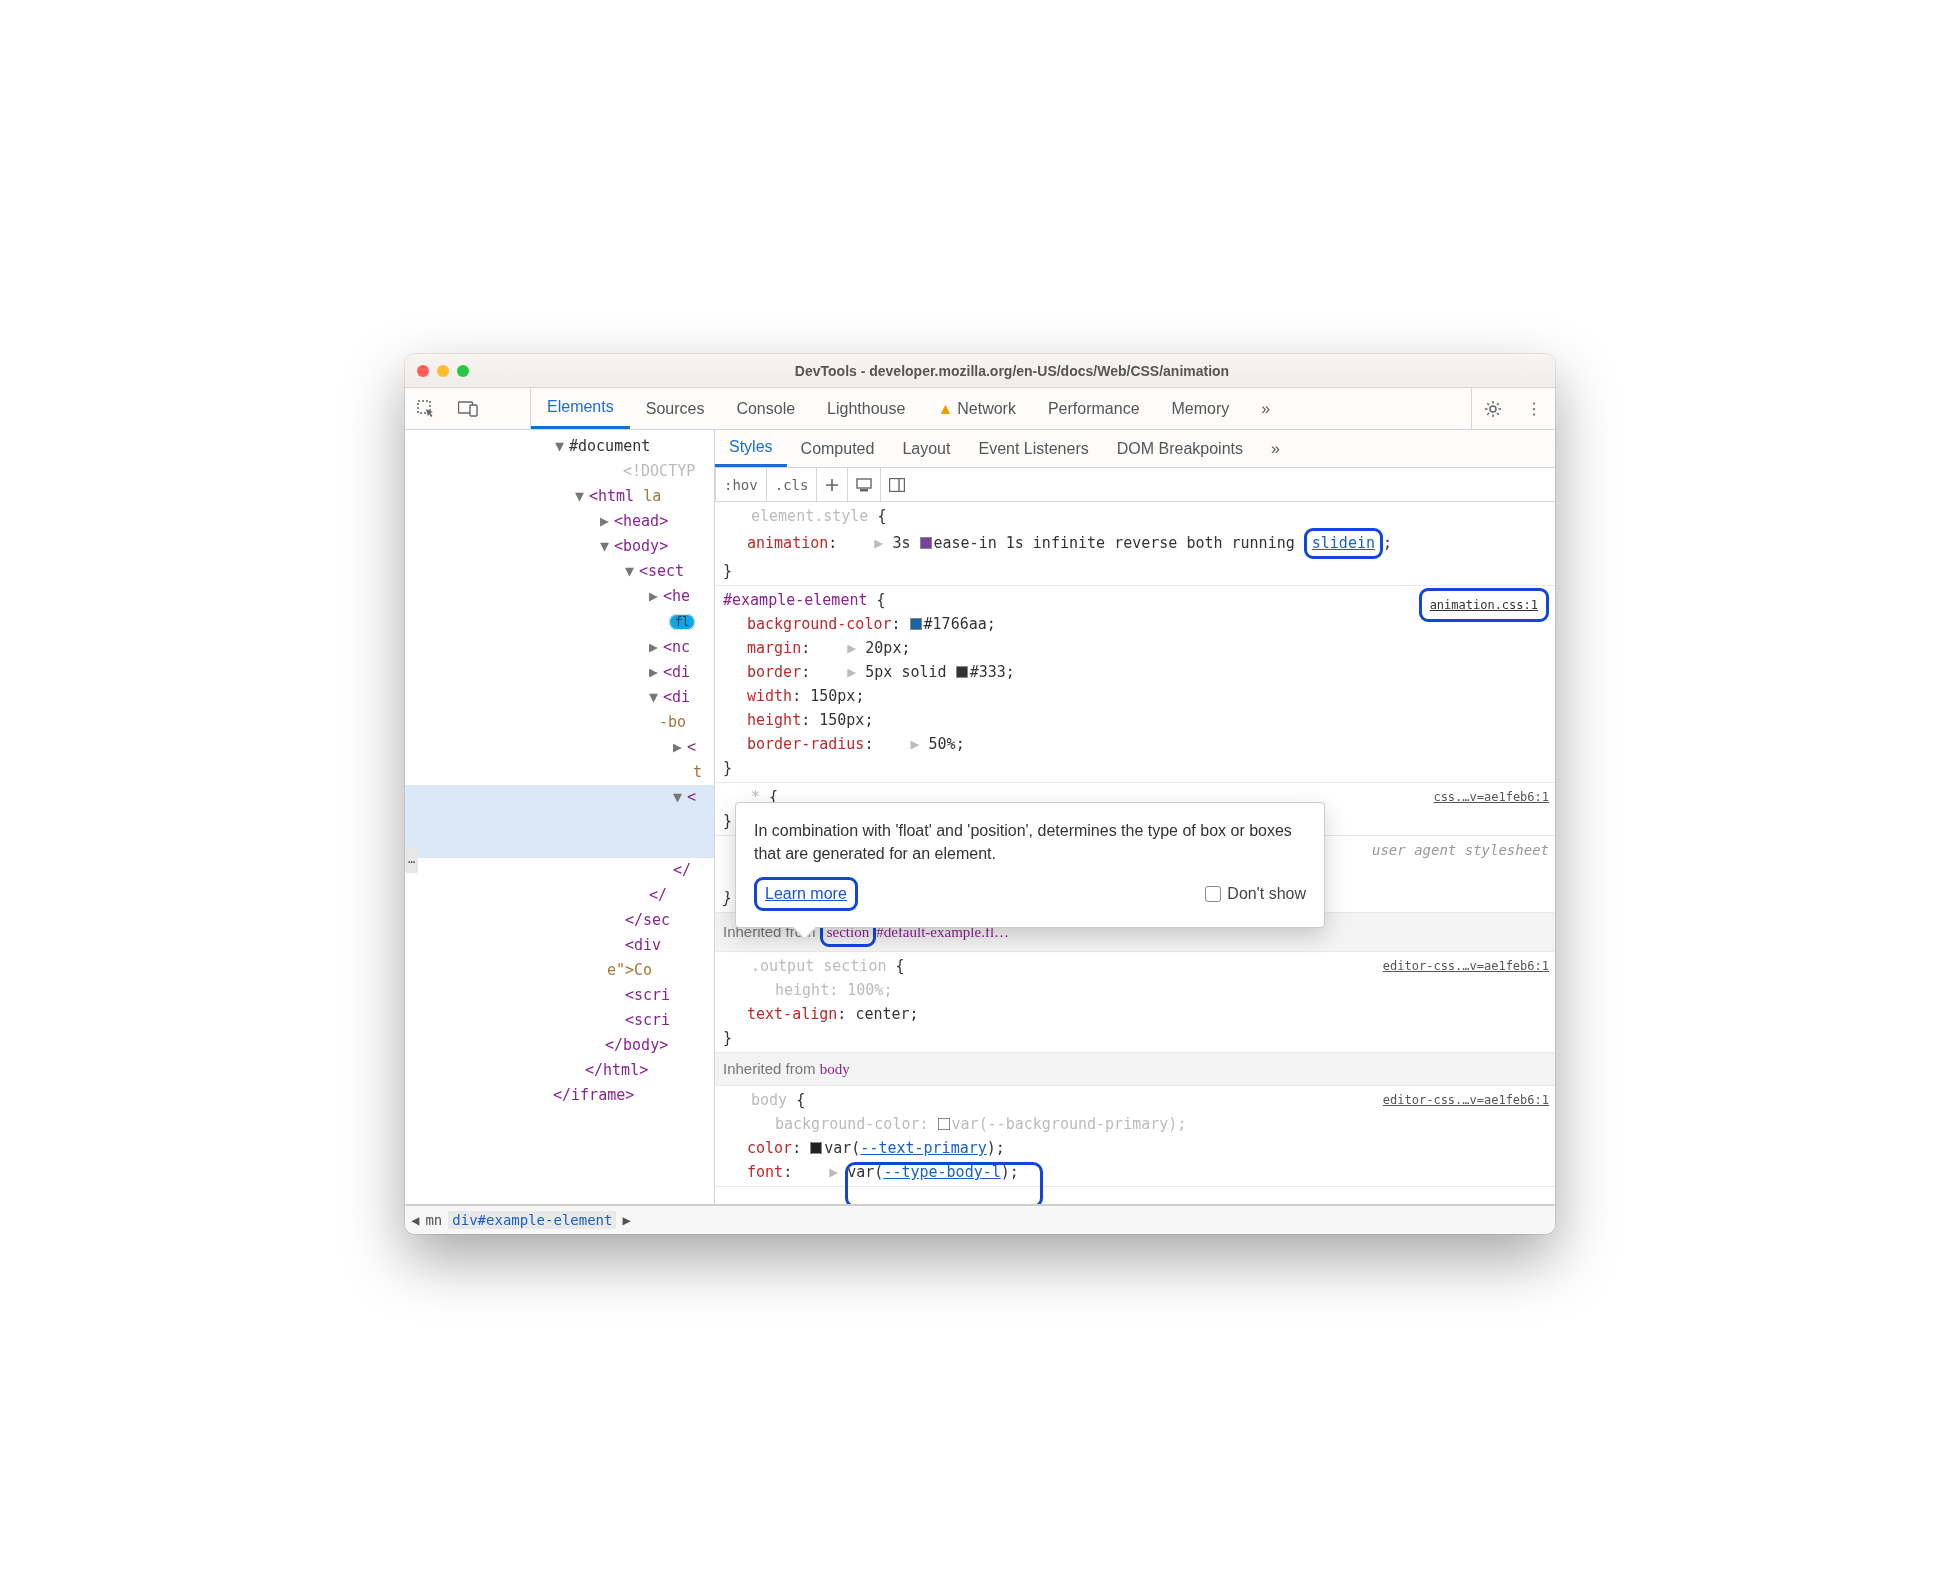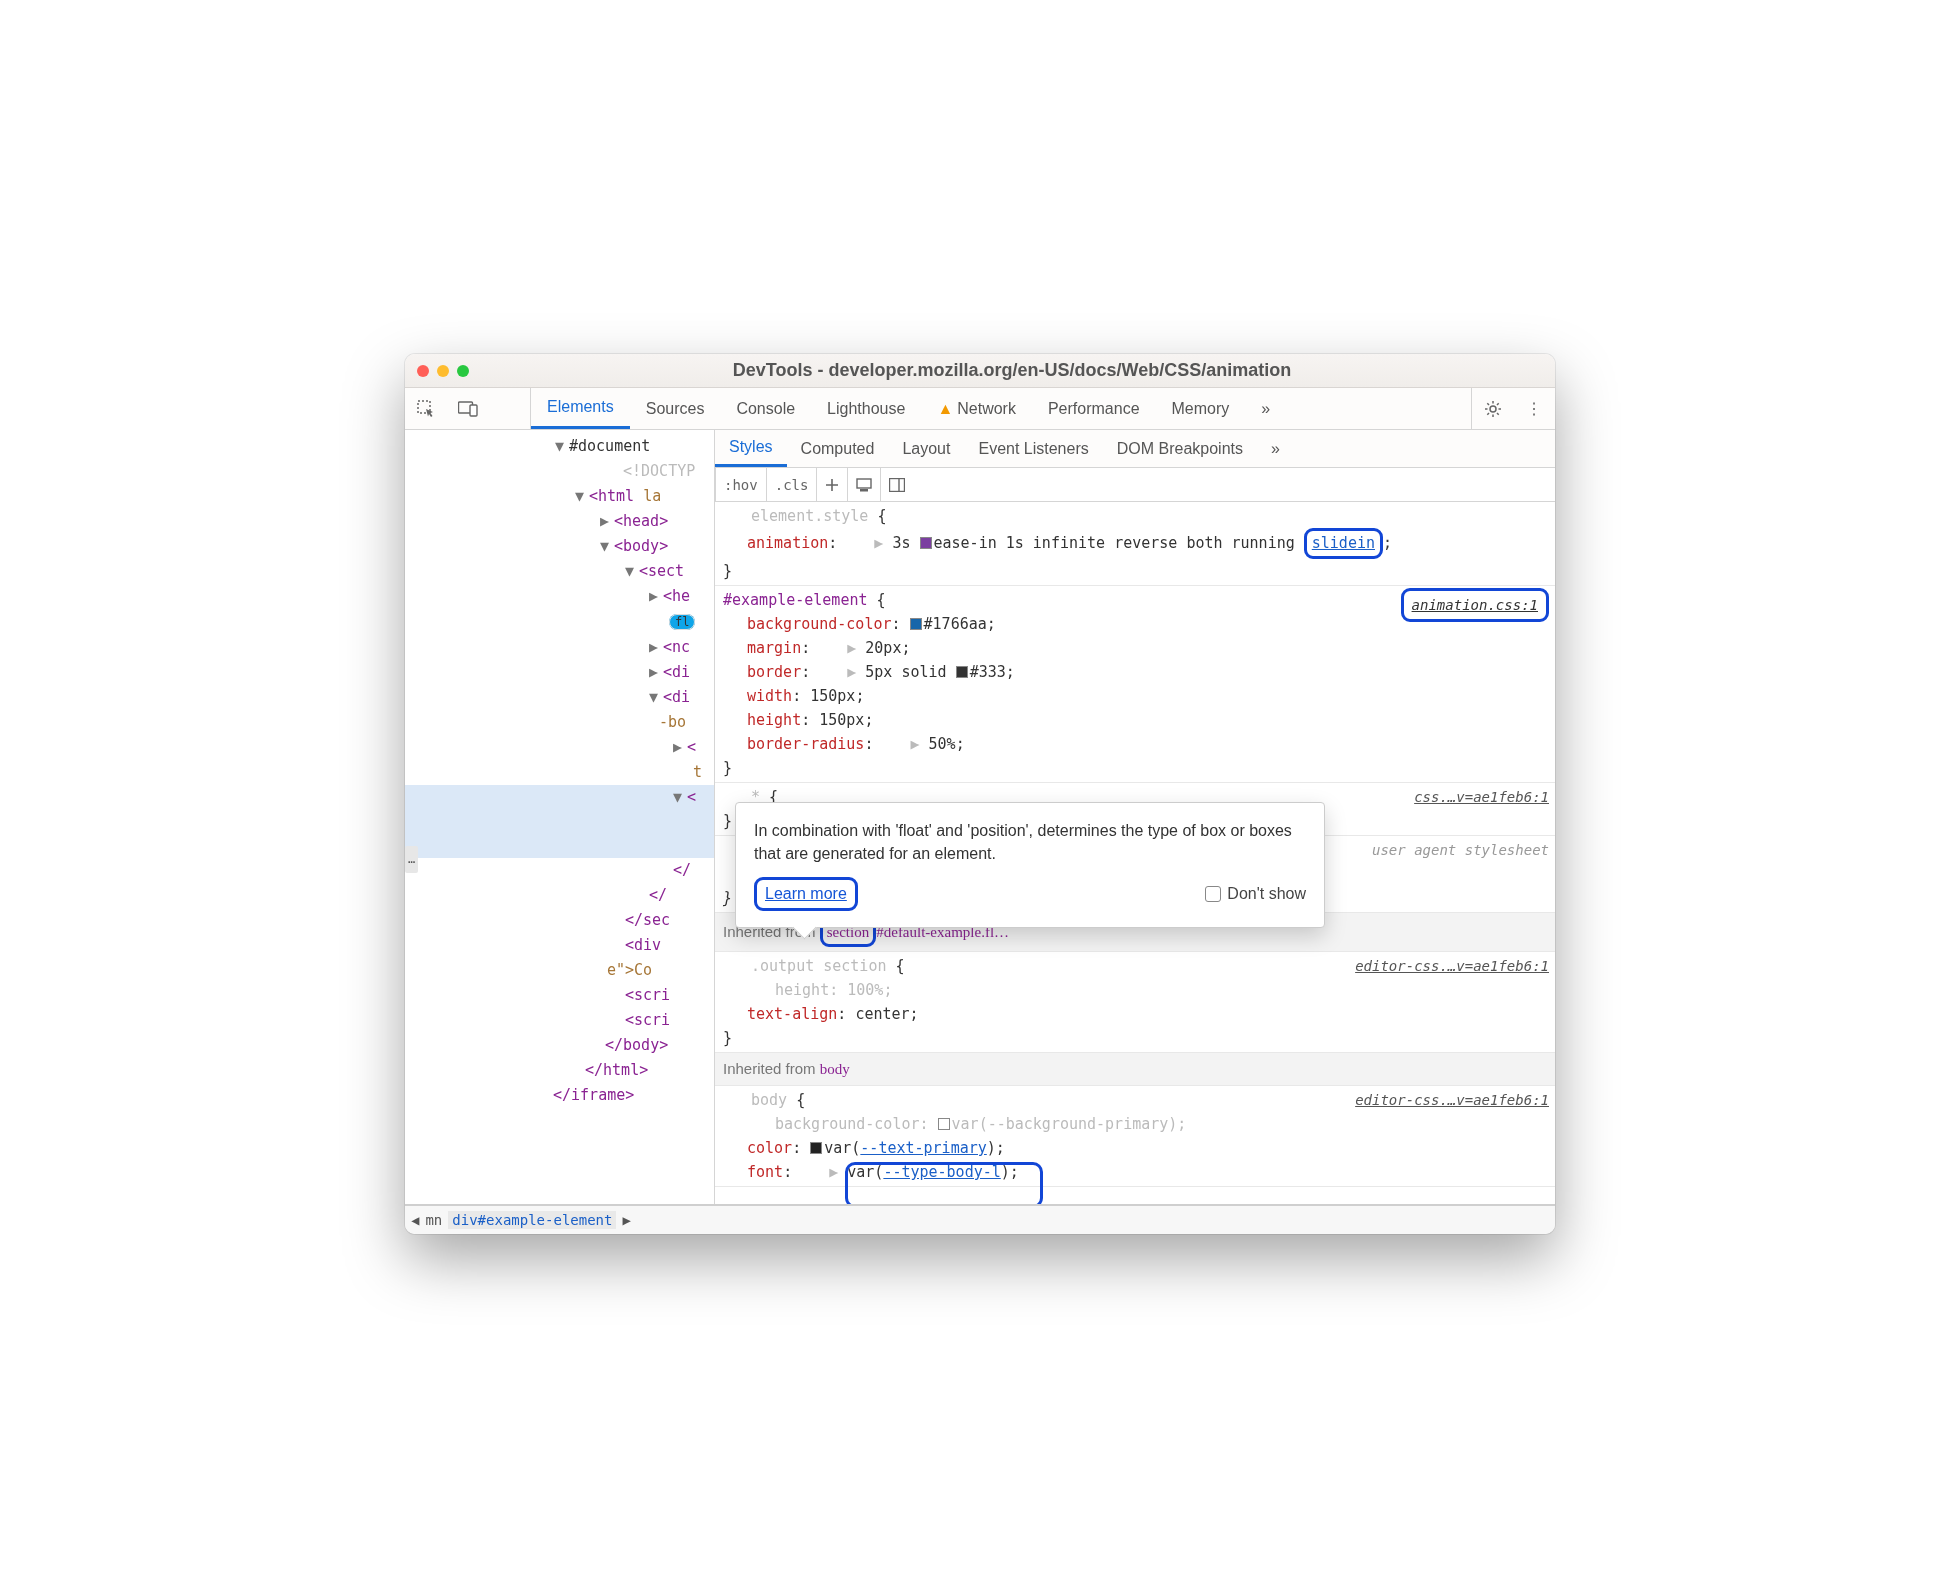--- a/index.html
+++ b/index.html
@@ -30,21 +30,21 @@
     height:34px;
     background:linear-gradient(#f7f4f2,#f0edea);
     border-bottom:1px solid #d9d5d2;
     display:flex;
     align-items:center;
     padding:0 12px;
   }
   .traffic { display:flex; gap:8px; margin-right:12px;}
   .dot { width:12px;height:12px;border-radius:50%; }
   .dot.r{background:#ff5f57}.dot.y{background:#febc2e}.dot.g{background:#28c840}
-  .titletext{ flex:1; text-align:center; font-weight:600; color:#555; font-size:18px;}
+  .titletext{ flex:1; text-align:center; font-weight:600; color:#555; font-size:14px;}
   
   .tabrow {
     height:42px;
     border-bottom:1px solid #d5d5d5;
     display:flex;
     align-items:stretch;
     background:#fdfcfb;
     font-size:16px;
     color:#555;
   }
@@ -69,21 +69,21 @@
   .subtabs .tab.active{color:#1a6dd6;border-bottom:3px solid #1a6dd6;}
   .filterrow{height:34px;border-bottom:1px solid #d5d5d5;display:flex;align-items:stretch;}
   .filterrow input{flex:1;border:none;padding:0 8px;font-size:15px;color:#777;outline:none;}
   .filterbtn{border-left:1px solid #d5d5d5;display:flex;align-items:center;justify-content:center;padding:0 8px;font-family:Menlo,monospace;font-size:14px;color:#666;}
   .stylebody{flex:1;overflow:hidden;font-family:Menlo,monospace;font-size:15px;line-height:24px;color:#333;position:relative;}
   .ruleblock{padding:2px 6px 2px 8px;border-bottom:1px solid #e8e8e8;position:relative;}
   .inh{background:#f3f3f3;color:#777;padding:4px 8px;font-family:-apple-system,Arial;font-size:15px;border-bottom:1px solid #e8e8e8;}
   .selcolor{color:#8a2392;}
   .propname{color:#c02828;}
   .link{color:#1a5fc7;}
-  .src{float:right;color:#555;text-decoration:underline;font-size:14px;font-style:italic;}
+  .src{float:right;color:#555;text-decoration:underline;font-size:12px;}
   .srcg{float:right;color:#999;font-style:italic;font-size:14px;}
   .sw{display:inline-block;width:12px;height:12px;border:1px solid #888;vertical-align:-1px;margin-right:2px;}
   .dim{color:#bbb;margin-left:28px;}
   .italic{font-style:italic;}
   .circ{border:3px solid #1246d6;border-radius:9px;padding:0 5px 1px;display:inline-block;}
   .circlink{border:3px solid #1246d6;border-radius:9px;padding:2px 8px;display:inline-block;}
   
   .popup{
     position:absolute;left:20px;top:300px;width:590px;
     background:#fff;border:1px solid #ccc;border-radius:4px;

